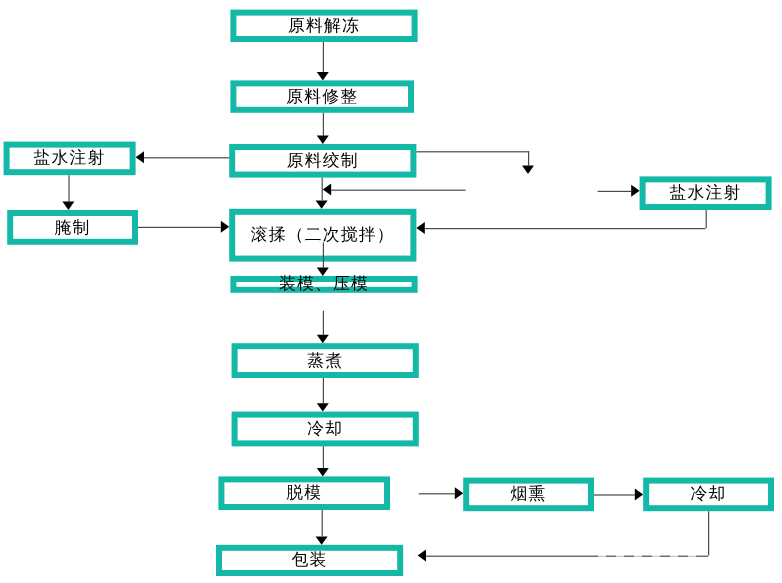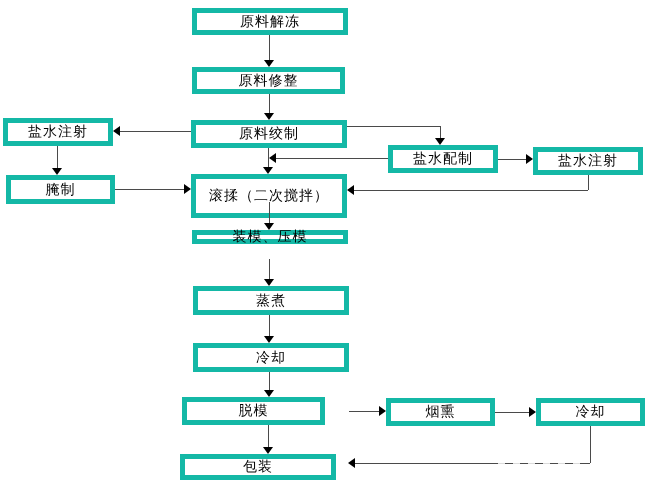--- a/index.html
+++ b/index.html
@@ -35,21 +35,20 @@
 </head>
 <body>
 
 <div id="canvas">
 
   <div class="box" style="left:192px;top:8px;width:156px;height:27px">原料解冻</div>
   <div class="box" style="left:192px;top:67px;width:153px;height:27px">原料修整</div>
   <div class="box" style="left:191px;top:120px;width:156px;height:28px">原料绞制</div>
   <div class="box" style="left:3px;top:118px;width:110px;height:28px">盐水注射</div>
   <div class="box" style="left:6px;top:175px;width:109px;height:29px">腌制</div>
-  <div class="box" style="left:388px;top:145px;width:110px;height:28px">盐水配制</div>
   <div class="box" style="left:533px;top:147px;width:110px;height:28px">盐水注射</div>
   <div class="box" style="left:191px;top:174px;width:156px;height:44px">滚揉（二次搅拌）</div>
   <div class="box" style="left:192px;top:230px;width:156px;height:14px">装模、压模</div>
   <div class="box" style="left:193px;top:286px;width:156px;height:29px">蒸煮</div>
   <div class="box" style="left:193px;top:343px;width:156px;height:29px">冷却</div>
   <div class="box" style="left:182px;top:397px;width:143px;height:28px">脱模</div>
   <div class="box" style="left:386px;top:398px;width:109px;height:28px">烟熏</div>
   <div class="box" style="left:536px;top:398px;width:109px;height:28px">冷却</div>
   <div class="box" style="left:180px;top:454px;width:156px;height:26px">包装</div>
 

